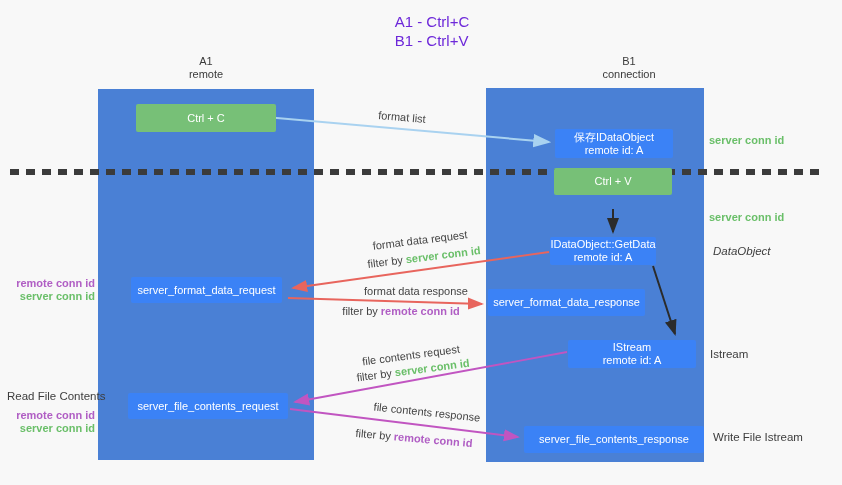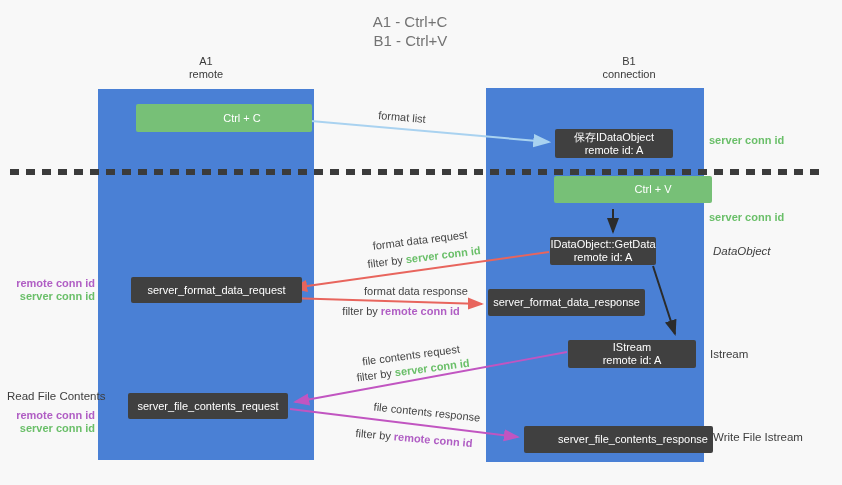--- a/index.html
+++ b/index.html
@@ -1,33 +1,33 @@
 <!DOCTYPE html>
 <html><head>
 <meta charset="utf-8">
 <style>
   html,body{margin:0;padding:0;background:#f8f8f8;font-family:"Liberation Sans",sans-serif;}
   .canvas{position:relative;width:842px;height:485px;background:#f8f8f8;overflow:hidden;}
 
-  .title{position:absolute;left:410px;top:12px;transform:translateX(-50%);
-         font-size:15px;line-height:19px;color:#737373;text-align:right;white-space:nowrap;}
+  .title{position:absolute;left:432px;top:12px;transform:translateX(-50%);
+         font-size:15px;line-height:19px;color:#6d28d9;text-align:left;white-space:nowrap;}
 
   .lane-header{position:absolute;transform:translateX(-50%);font-size:11px;line-height:13px;
                color:#3a3a3a;text-align:center;white-space:nowrap;}
   .lane{position:absolute;background:#4a80d5;}
 
   .divider{position:absolute;left:10px;top:169px;width:810px;height:6px;
            background:repeating-linear-gradient(90deg,#3b3b3b 0 9px,transparent 9px 16px);}
 
   svg.arrows{position:absolute;left:0;top:0;width:842px;height:485px;pointer-events:none;}
 
   .box{position:absolute;display:flex;flex-direction:column;align-items:center;justify-content:center;
        color:#ffffff;font-size:11px;line-height:13px;text-align:center;border-radius:2px;white-space:nowrap;}
   .box.green{background:#77c077;}
-  .box.orange{background:#404040;}
+  .box.orange{background:#3b82f6;}
 
   .lbl{position:absolute;font-size:11px;white-space:nowrap;}
   .lbl.gray{color:#3d3d3d;font-size:11.5px;}
   .lbl.green{color:#6abf69;font-weight:bold;}
   .pairblock{position:absolute;text-align:right;font-size:11px;font-weight:bold;line-height:13px;white-space:nowrap;}
   .pairblock .purple{color:#b05ec4;}
   .pairblock .green{color:#6abf69;}
 
   .arrow-label{position:absolute;font-size:11px;color:#444;white-space:nowrap;
                transform:translate(-50%,-50%);}
@@ -75,56 +75,56 @@
     </defs>
     <line x1="253" y1="116" x2="549" y2="142" stroke="#a9d2f0" stroke-width="2" marker-end="url(#m-blue)"></line>
     <line x1="613" y1="209" x2="613" y2="232" stroke="#2b2b2b" stroke-width="2" marker-end="url(#m-black)"></line>
     <line x1="549" y1="252" x2="293" y2="288" stroke="#e8655d" stroke-width="1.8" marker-end="url(#m-red)"></line>
     <line x1="288" y1="298" x2="482" y2="304" stroke="#e8655d" stroke-width="1.8" marker-end="url(#m-red)"></line>
     <line x1="653" y1="266" x2="675" y2="334" stroke="#2b2b2b" stroke-width="2" marker-end="url(#m-black)"></line>
     <line x1="567" y1="352" x2="295" y2="402" stroke="#c155c1" stroke-width="1.8" marker-end="url(#m-magenta)"></line>
     <line x1="290" y1="409" x2="518" y2="437" stroke="#c155c1" stroke-width="1.8" marker-end="url(#m-magenta)"></line>
   </svg>
 
-  <div class="box green" style="left:136px;top:104px;width:140px;height:28px;padding-left:36px;">
+  <div class="box green" style="left:136px;top:104px;width:140px;height:28px;">
     <div>Ctrl + C</div>
   </div>
 
   <div class="box orange" style="left:555px;top:129px;width:118px;height:29px;">
     <div>保存IDataObject</div>
     <div>remote id: A</div>
   </div>
 
-  <div class="box green" style="left:554px;top:176px;width:118px;height:27px;padding-left:40px;">
+  <div class="box green" style="left:554px;top:168px;width:118px;height:27px;">
     <div>Ctrl + V</div>
   </div>
 
   <div class="box orange" style="left:550px;top:237px;width:106px;height:28px;">
     <div>IDataObject::GetData</div>
     <div>remote id: A</div>
   </div>
 
-  <div class="box orange" style="left:131px;top:277px;width:171px;height:26px;">
+  <div class="box orange" style="left:131px;top:277px;width:151px;height:26px;">
     <div>server_format_data_request</div>
   </div>
 
   <div class="box orange" style="left:488px;top:289px;width:157px;height:27px;">
     <div>server_format_data_response</div>
   </div>
 
   <div class="box orange" style="left:568px;top:340px;width:128px;height:28px;">
     <div>IStream</div>
     <div>remote id: A</div>
   </div>
 
   <div class="box orange" style="left:128px;top:393px;width:160px;height:26px;">
     <div>server_file_contents_request</div>
   </div>
 
-  <div class="box orange" style="left:524px;top:426px;width:160px;height:27px;padding-left:29px;">
+  <div class="box orange" style="left:524px;top:426px;width:180px;height:27px;">
     <div>server_file_contents_response</div>
   </div>
 
   <div class="lbl green" style="left:709px;top:134px;">server conn id</div>
   <div class="lbl green" style="left:709px;top:211px;">server conn id</div>
   <div class="lbl gray" style="left:713px;top:245px;font-style:italic;">DataObject</div>
   <div class="lbl gray" style="left:710px;top:348px;">Istream</div>
   <div class="lbl gray" style="left:713px;top:431px;">Write File Istream</div>
 
   <div class="pairblock" style="left:14px;top:277px;width:81px;">

